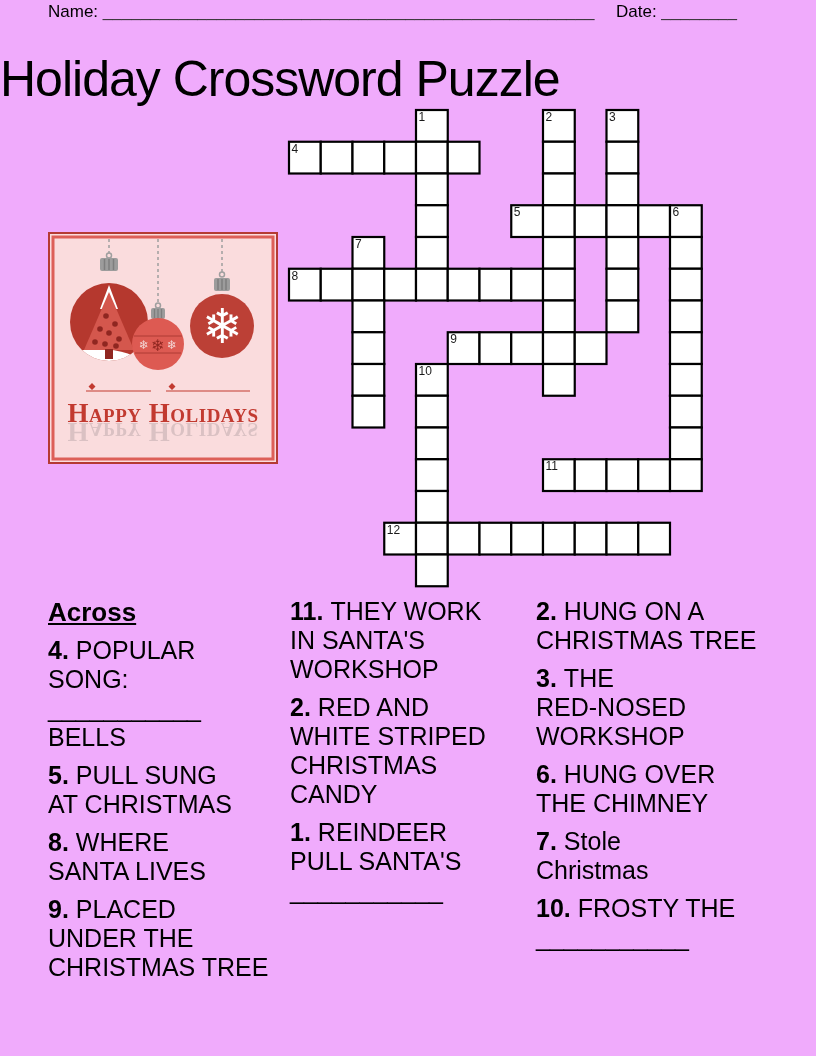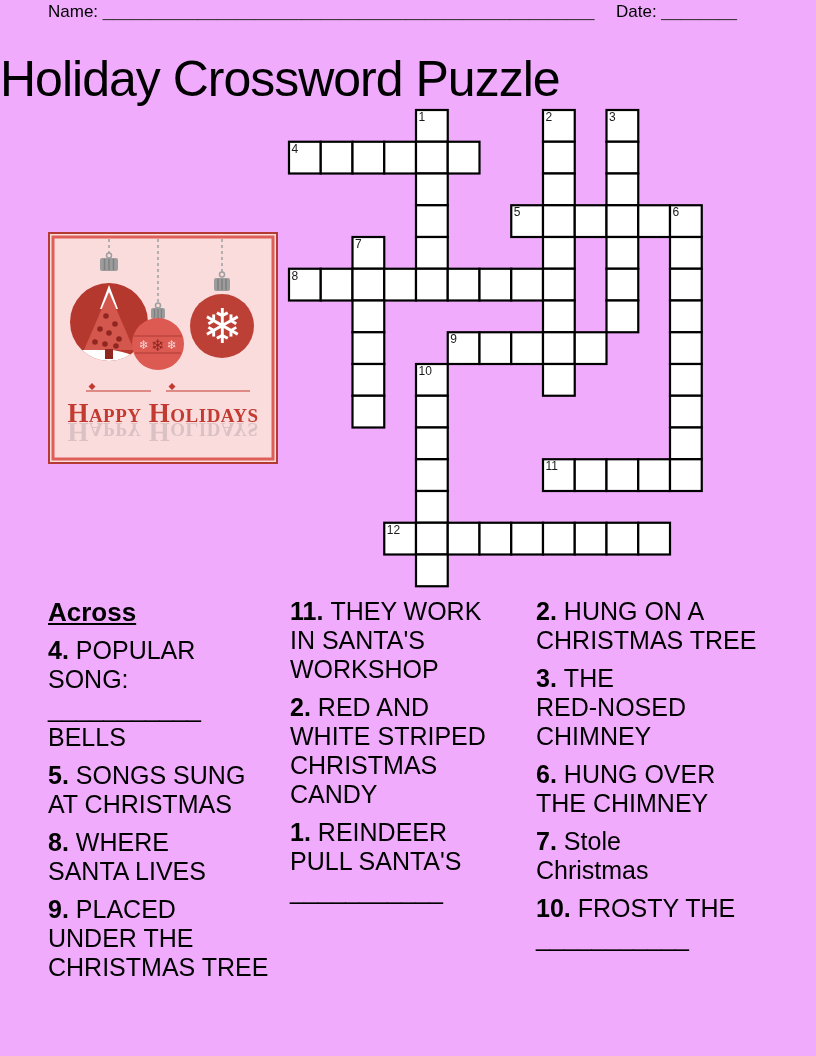--- a/index.html
+++ b/index.html
@@ -209,21 +209,21 @@
     </svg>
   </div>
 
   <div class="clues">
 
     <div class="clue-col col-1">
       <div class="clue-head">Across</div>
       <div class="clue"><span class="clue-num">4.</span><span class="clue-text">POPULAR
 SONG:
 ___________ BELLS</span></div>
-      <div class="clue"><span class="clue-num">5.</span><span class="clue-text">SONGS SUNG
+      <div class="clue"><span class="clue-num">5.</span><span class="clue-text">PULL SUNG
 AT CHRISTMAS</span></div>
       <div class="clue"><span class="clue-num">8.</span><span class="clue-text">WHERE
 SANTA LIVES</span></div>
       <div class="clue"><span class="clue-num">9.</span><span class="clue-text">PLACED
 UNDER THE
 CHRISTMAS TREE</span></div>
     </div>
 
     <div class="clue-col col-2">
       <div class="clue"><span class="clue-num">11.</span><span class="clue-text">THEY WORK
@@ -236,21 +236,21 @@
       <div class="clue"><span class="clue-num">1.</span><span class="clue-text">REINDEER
 PULL SANTA'S
 ___________</span></div>
     </div>
 
     <div class="clue-col col-3">
       <div class="clue"><span class="clue-num">2.</span><span class="clue-text">HUNG ON A
 CHRISTMAS TREE</span></div>
       <div class="clue"><span class="clue-num">3.</span><span class="clue-text">THE
 RED-NOSED
-CHIMNEY</span></div>
+WORKSHOP</span></div>
       <div class="clue"><span class="clue-num">6.</span><span class="clue-text">HUNG OVER
 THE CHIMNEY</span></div>
       <div class="clue"><span class="clue-num">7.</span><span class="clue-text">Stole
 Christmas</span></div>
       <div class="clue"><span class="clue-num">10.</span><span class="clue-text">FROSTY THE
 ___________</span></div>
     </div>
 
   </div>
 </div>

